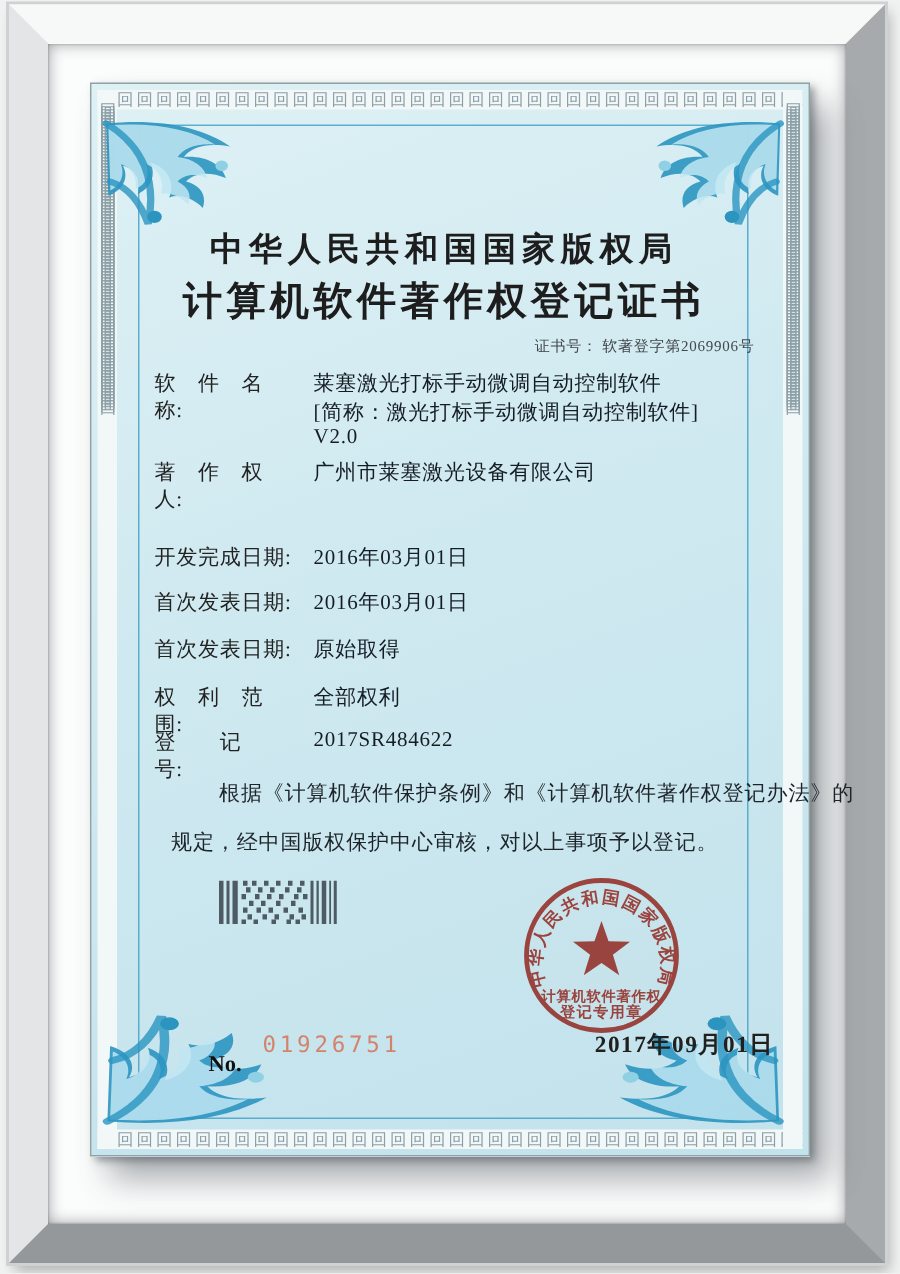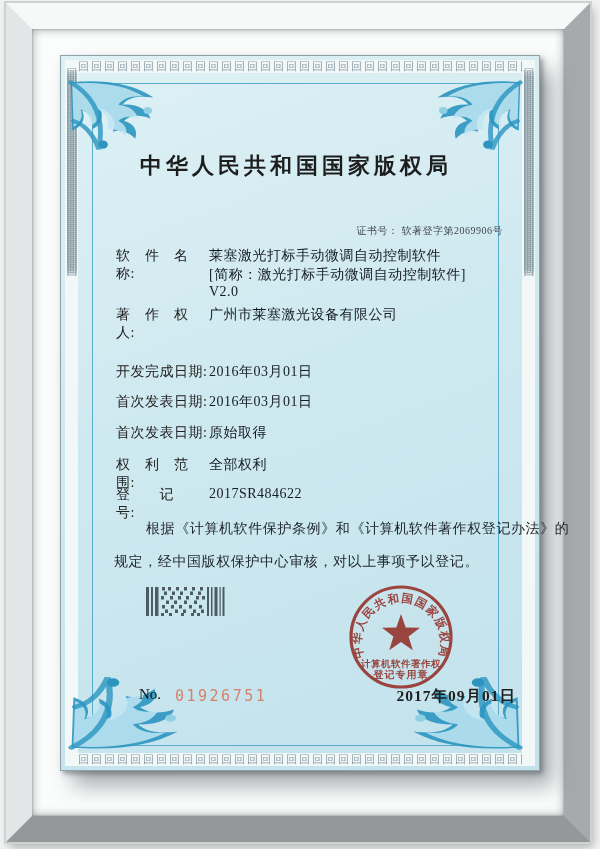--- a/index.html
+++ b/index.html
@@ -33,29 +33,29 @@
   .f-tl{left:7px;top:24px;width:105px;height:88px;}
   .f-tr{right:16px;top:24px;width:105px;height:88px;transform:scaleX(-1);}
   .f-bl{left:7px;bottom:20px;width:135px;height:92px;transform:scaleY(-1);}
   .f-br{right:16px;bottom:20px;width:135px;height:92px;transform:scale(-1,-1);}
   
   .t{position:absolute;z-index:3;color:#1d1d1d;}
   .title1{left:0;right:8px;top:95px;text-align:center;font-size:22px;font-weight:bold;letter-spacing:4px;}
   .title2{left:0;right:8px;top:127px;text-align:center;font-size:26px;font-weight:bold;letter-spacing:3px;}
   .certno{right:36px;top:168px;font-size:10px;color:#41474a;letter-spacing:.5px;}
   .frow{font-size:14px;letter-spacing:.5px;}
-  .flabel{position:absolute;left:55px;width:95px;color:#222;}
+  .flabel{position:absolute;left:42px;width:95px;color:#222;}
   .fvalue{position:absolute;left:148px;color:#151d24;white-space:nowrap;}
   .stmt{font-size:14px;letter-spacing:.6px;color:#1d242a;white-space:nowrap;}
   .barcode{position:absolute;left:85px;top:531px;width:80px;height:29px;z-index:3;opacity:.88;}
   .seal{position:absolute;left:280px;top:521px;width:120px;height:120px;z-index:4;
         opacity:.9;mix-blend-mode:multiply;}
   .sealdate{position:absolute;left:285px;top:630px;width:170px;text-align:right;z-index:5;
             font-size:15.5px;font-weight:bold;letter-spacing:1px;color:#20201e;}
-  .no-label{position:absolute;left:78px;top:630px;font-size:15px;font-weight:normal;color:#101010;z-index:3;}
+  .no-label{position:absolute;left:78px;top:646px;font-size:15px;font-weight:bold;color:#101010;z-index:3;}
   .no-num{position:absolute;left:114px;top:631px;font-family:"DejaVu Sans Mono",monospace;
           font-size:15px;letter-spacing:2.5px;color:#d4826a;z-index:3;}
 </style>
 </head>
 <body>
 
 <div class="scene">
 
   <div class="frame"></div>
 
@@ -91,20 +91,21 @@
     </svg>
     <svg class="flourish f-br" viewBox="0 0 150 150" preserveAspectRatio="none">
       <path d="M4,4 C55,-2 95,8 122,30 C100,26 86,30 78,42 C98,40 114,50 118,66 C102,58 88,60 80,70 C94,74 100,86 96,100 C86,88 74,84 64,88 C70,70 62,54 46,48 C52,64 46,78 34,84 C38,70 32,56 20,52 C26,66 20,80 6,86 Z" fill="#2b95c0" opacity="0.9"></path>
       <path d="M6,6 C50,2 84,10 108,28 C90,26 78,32 72,42 C88,44 98,54 100,66 C88,60 78,62 72,70 C82,76 86,86 82,96 C74,86 64,82 56,84 C60,70 54,56 42,50 C46,62 42,74 32,78 C34,66 28,54 18,50 C22,62 18,74 8,80 Z" fill="#bfe6f2" opacity="0.85"></path>
       <path d="M4,4 C40,30 52,70 44,118 C36,92 24,76 8,70" fill="none" stroke="#2b95c0" stroke-width="7" stroke-linecap="round" opacity="0.8"></path>
       <circle cx="50" cy="110" r="7" fill="#2b95c0"></circle>
       <circle cx="114" cy="52" r="6" fill="#8fd0e4"></circle>
     </svg>
 
     <div class="t title1">中华人民共和国国家版权局</div>
+    <div class="t title2">计算机软件著作权登记证书</div>
     <div class="t certno">
       <span>证书号：</span>
       <span>软著登字第2069906号</span>
     </div>
 
     <div class="t frow" style="top:191px;">
       <span class="flabel">软　件　名　称:</span>
       <span class="fvalue">莱塞激光打标手动微调自动控制软件</span>
     </div>
     <div class="t frow" style="top:210px;">

